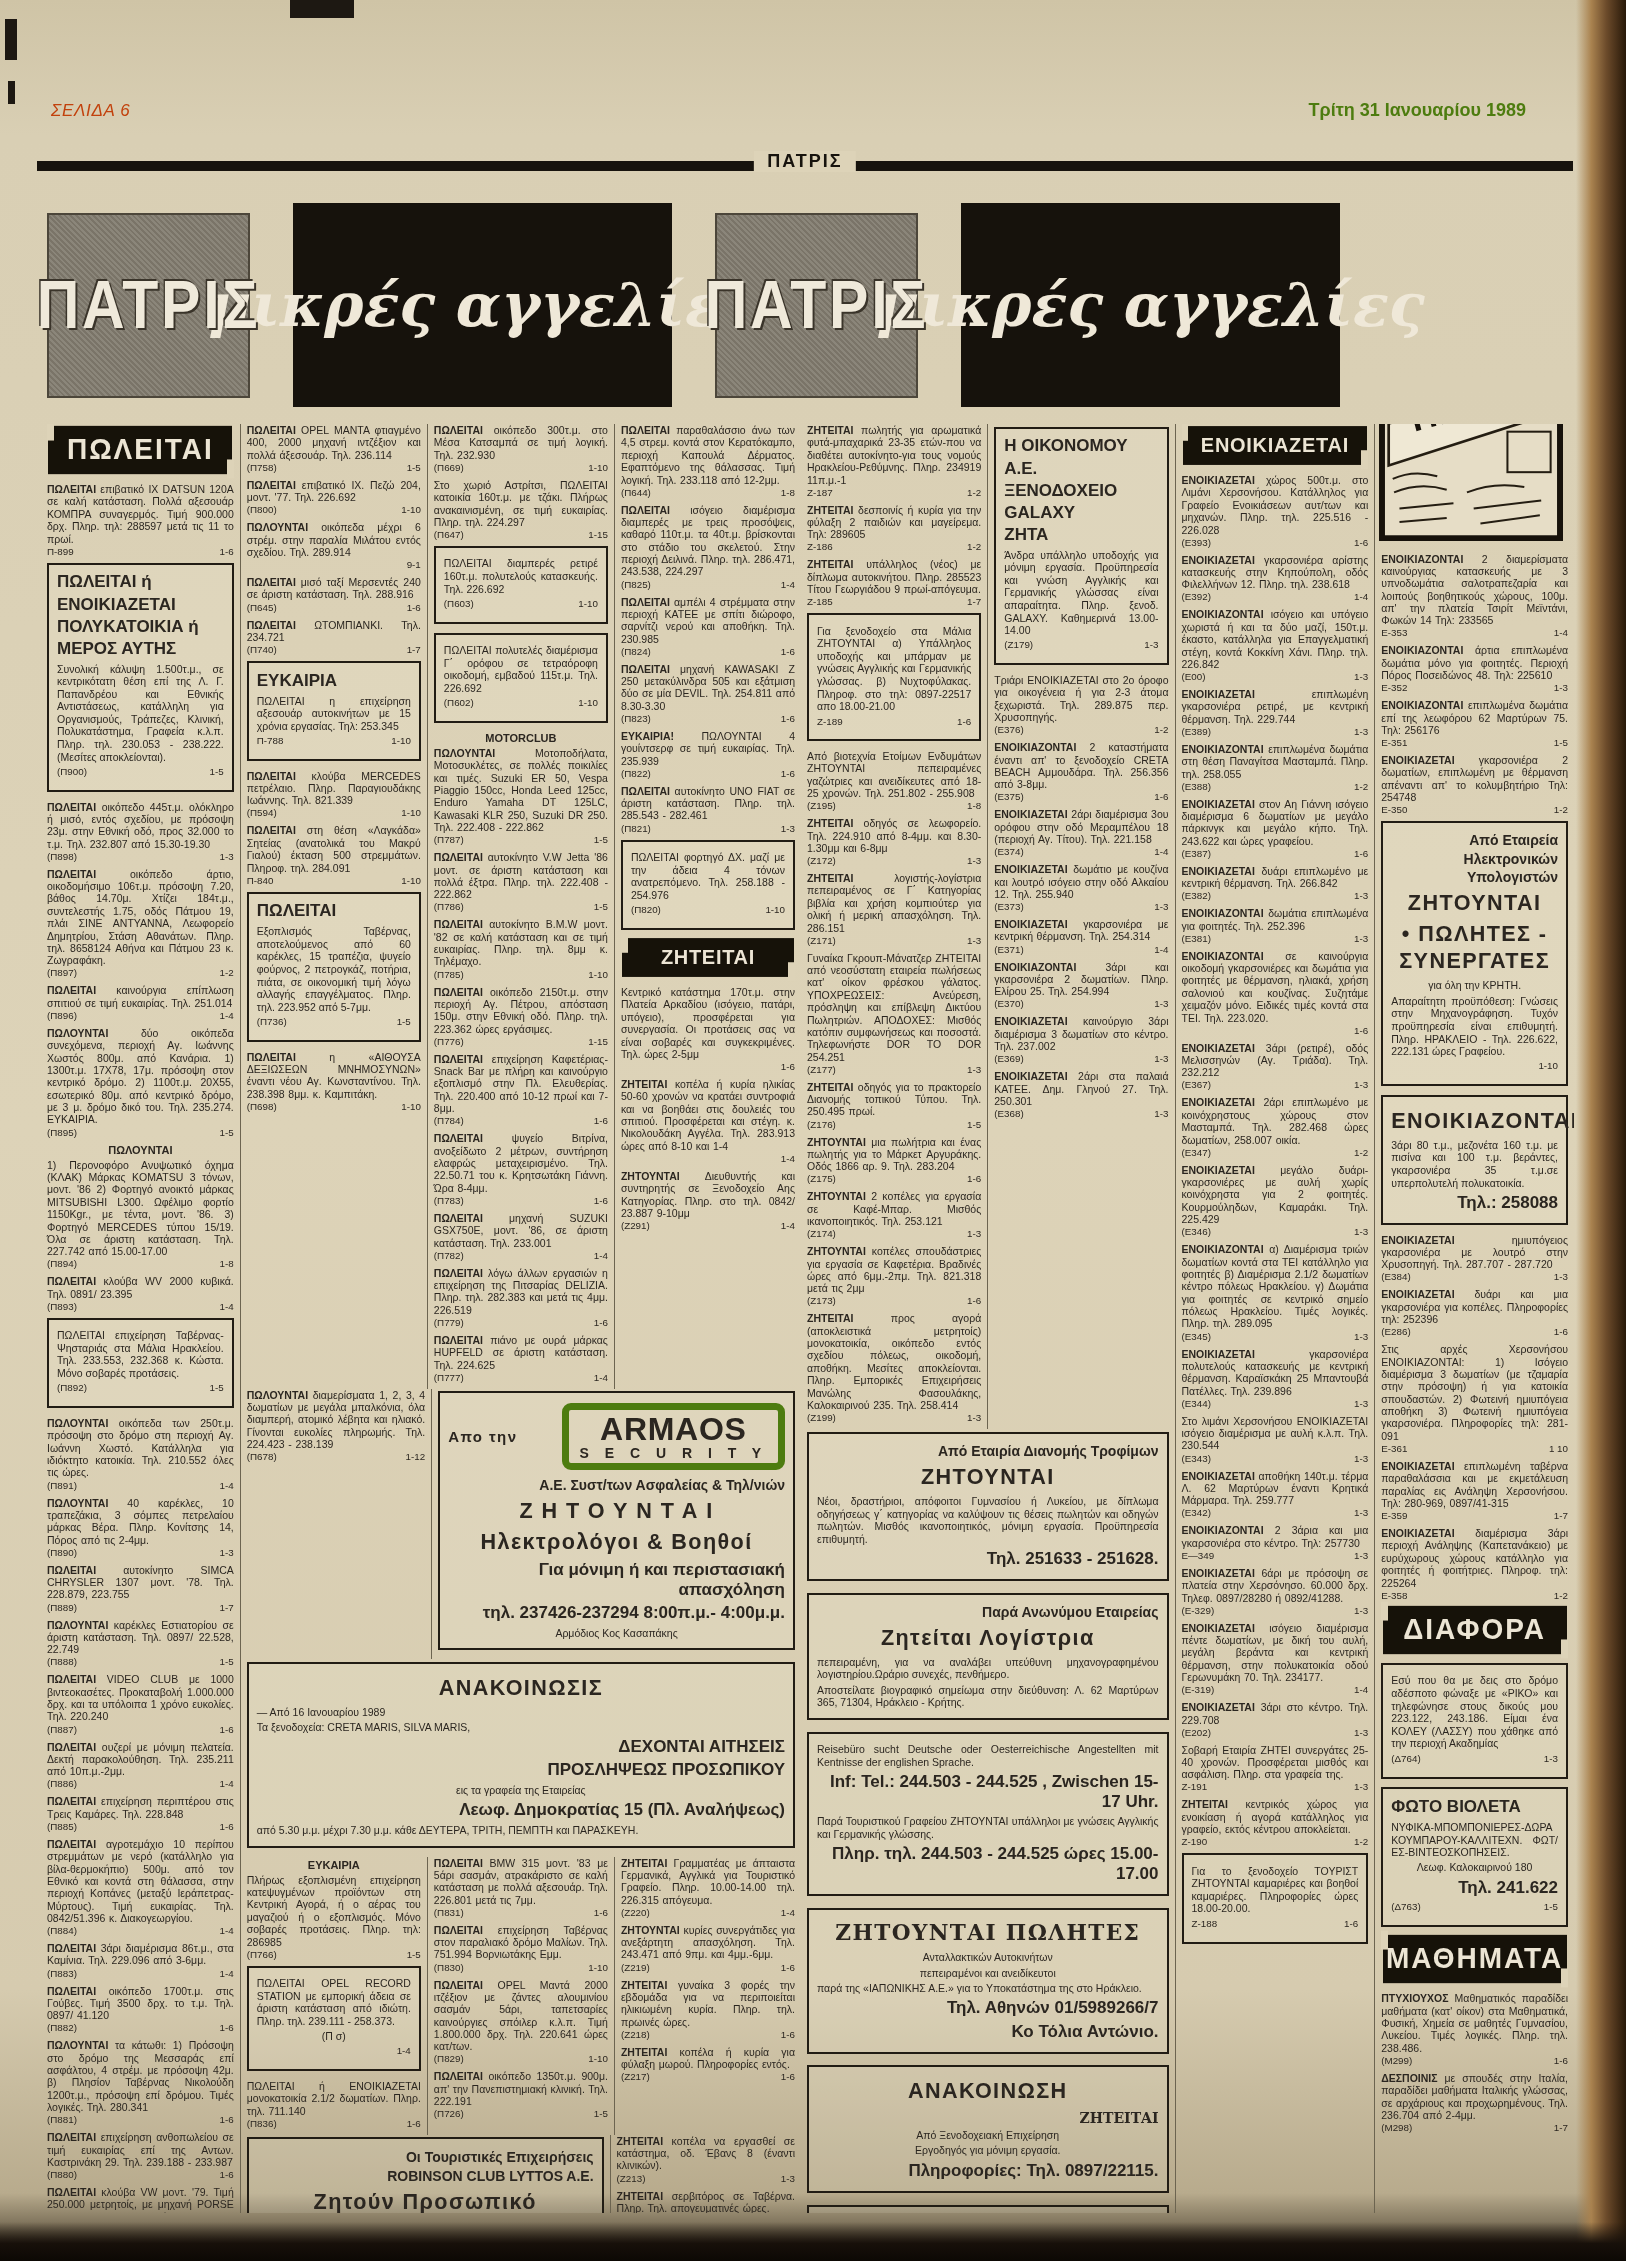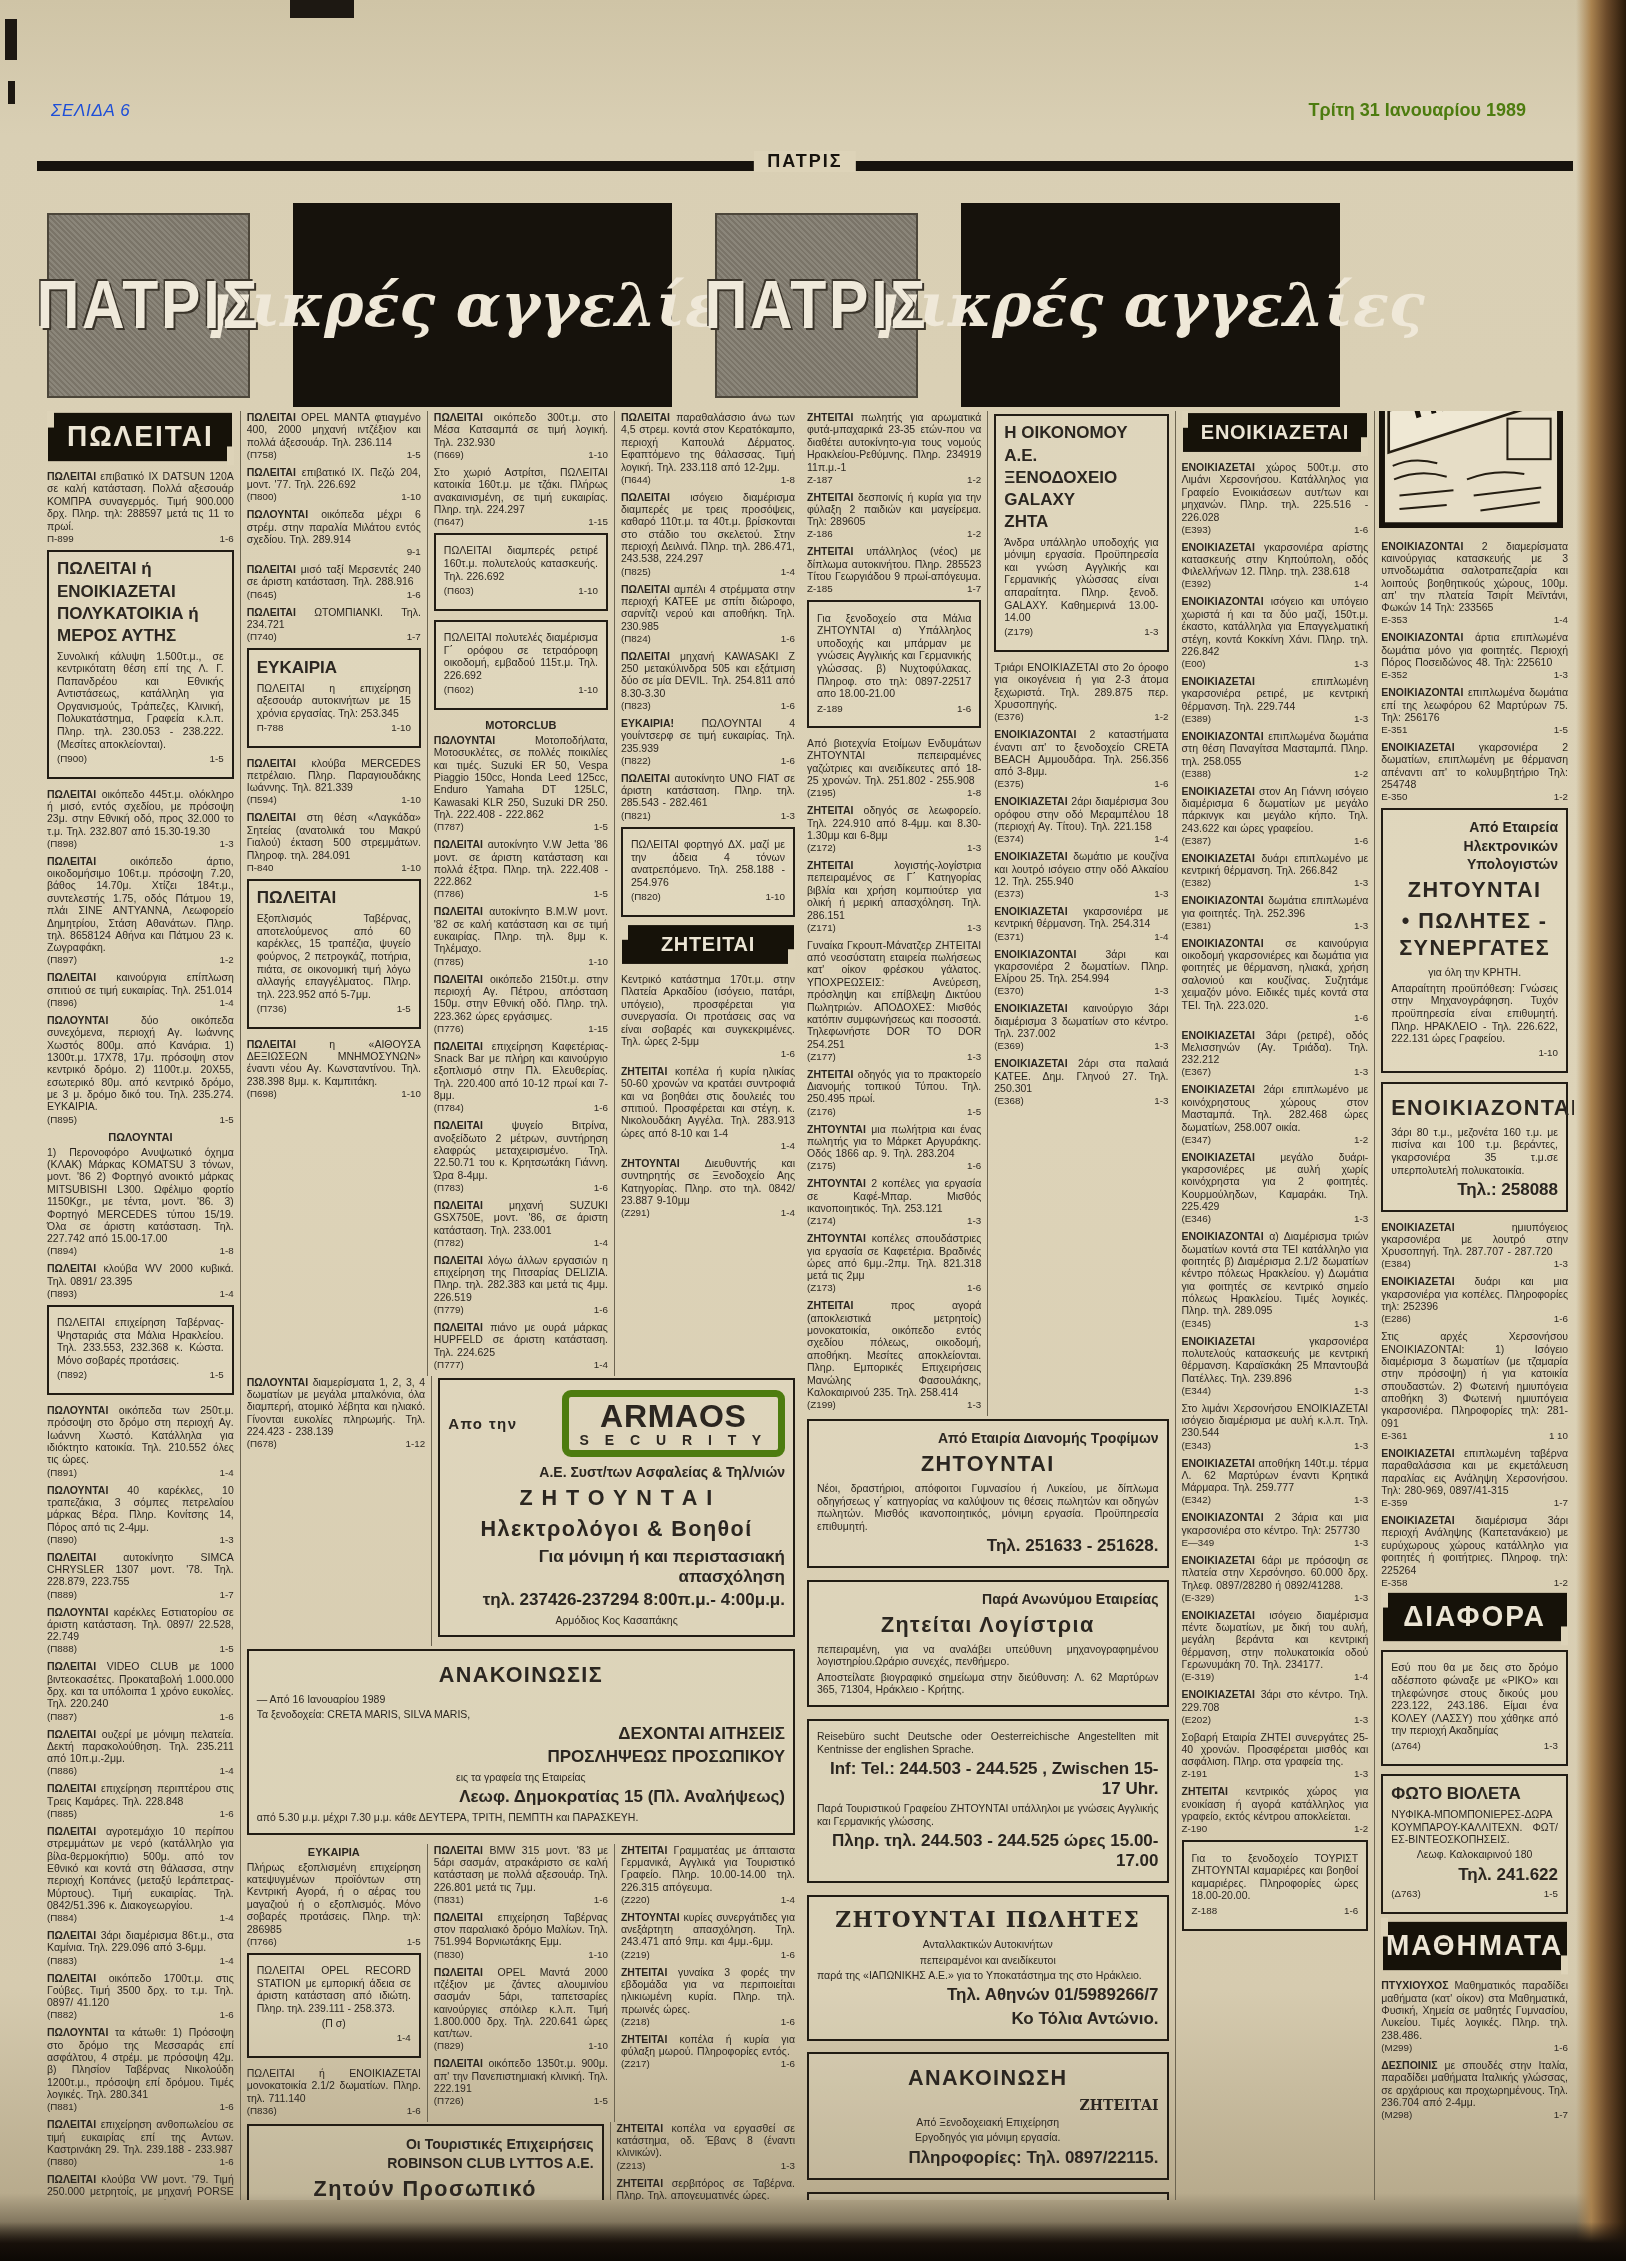--- a/index.html
+++ b/index.html
@@ -2,39 +2,39 @@
 <html lang="el" style="font-size:10.8px"><head>
 <meta charset="utf-8">
 <style>
   html,body{margin:0;padding:0;}
   body{width:1627px;height:2261px;overflow:hidden;position:relative;
        background:linear-gradient(180deg,#cfc4a6 0%,#d9cfb4 6%,#ddd3b8 50%,#d6cbaf 88%,#b8ab8d 97%,#3a3020 100%);
        font-family:"Liberation Sans",sans-serif;color:#2b2620;}
   .speck{position:absolute;background:#1d1812;}
   
   .tophead{position:absolute;top:100px;left:51px;right:101px;display:flex;justify-content:space-between;align-items:flex-end;}
-  .pagelabel{font-size:17px;font-style:italic;letter-spacing:0.7px;color:#1d4ed8;}
+  .pagelabel{font-size:17px;font-style:italic;letter-spacing:0.7px;color:#c2410c;}
   .dateline{font-size:18px;font-weight:bold;color:#4d7c0f;}
   .rule{position:absolute;top:161px;left:37px;right:54px;height:9.5px;background:#17130d;}
   .rule .lbl{position:absolute;left:50%;transform:translateX(-50%);top:-10px;background:#ddd3b8;
              padding:0 13.5px;font-weight:bold;font-size:18px;letter-spacing:2px;color:#17130d;}
   
   .bannerrow{position:absolute;top:203px;left:47px;display:flex;align-items:center;gap:43px;}
   .patlogo{width:199px;height:181px;background:
             repeating-linear-gradient(45deg,#8b867a 0 2px,#7a7468 2px 4px);
            border:2px solid #4c463a;display:flex;align-items:center;justify-content:center;}
   .patlogo span{font-weight:bold;font-size:59px;letter-spacing:2.7px;color:#efe9da;
                 text-shadow:2px 2px 0 #3a342a,-1.4px -1.4px 0 #3a342a;transform:scaleY(1.15);}
   .bigbanner{width:375px;height:200px;background:#16120c;display:flex;align-items:center;justify-content:center;border:2px solid #16120c;}
   .bigbanner span{font-family:"DejaVu Serif",serif;font-style:italic;font-weight:bold;
                   font-size:59px;color:#efe8d8;white-space:nowrap;}
   
   .illu{position:relative;z-index:5;margin:-215px -2.7px 9.5px -2.7px;}
   
-  .body-grid{position:absolute;top:411px;left:41px;right:53px;height:1789px;display:flex;overflow:hidden;}
+  .body-grid{position:absolute;top:424px;left:41px;right:53px;height:1789px;display:flex;overflow:hidden;}
   .ucol{flex:1;padding:0 6px;overflow:hidden;}
   .ucol + .ucol, .group + .ucol, .ucol + .group{border-left:0.7px solid #6c6450;}
   .group{display:flex;flex-direction:column;overflow:hidden;}
   .g3{flex:3;} .g2{flex:2;}
   .row{display:flex;}
   .subcol{flex:1;padding:0 6px;overflow:hidden;}
   .subcol + .subcol, .subcol + .wide2, .wide2 + .subcol{border-left:0.7px solid #6c6450;}
   .wide2{flex:2;padding:0 6px;}
   .wpad{padding:0 6px;}
   

